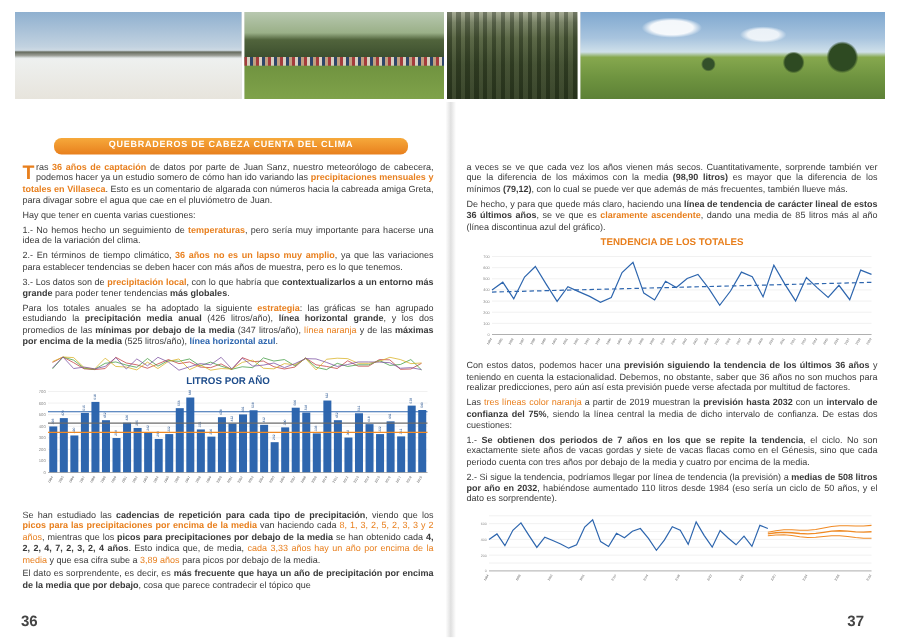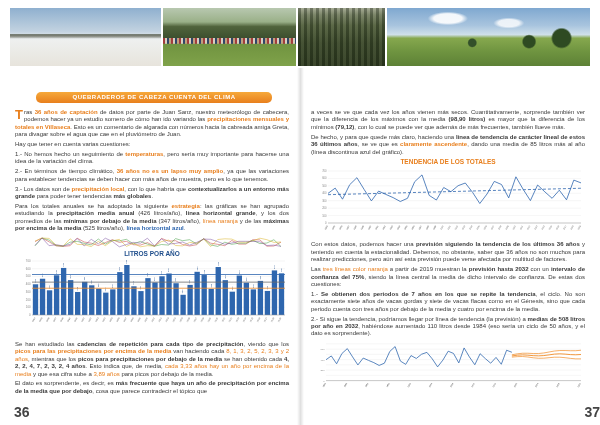--- a/index.html
+++ b/index.html
@@ -43,23 +43,23 @@
   .c-u{color:#2e66ae;font-weight:bold;}
   .dropcap{float:left;font-size:13px;line-height:11px;font-weight:bold;color:#e87f1d;margin:0 1px 0 0;}
   
   .chart{width:274px;}
   #chart1{height:104px;margin:1px 0 2px;}
   #chart2{height:72px;margin:0 0 2px;}
   #chart3{height:58px;margin-top:1px;}
   .chart svg{display:block;width:100%;height:100%;font-family:"Liberation Sans",sans-serif;}
   .chart-title{color:#e87f1d;font-weight:bold;font-size:6.5px;text-align:center;margin:2px 0 1px;}
   
-  .pageno{position:absolute;bottom:5px;font-size:14px;font-weight:bold;color:#444;}
+  .pageno{position:absolute;bottom:5px;font-size:10px;font-weight:bold;color:#444;}
   .pageno.pl{left:14px;}
-  .pageno.pr{right:0;margin-top:46px;}
+  .pageno.pr{right:24px;margin-top:46px;}
 </style>
 </head>
 <body>
 
 <div class="spread">
 
   <div class="photo-strip">
     <div class="photo p1"></div>
     <div class="photo p2"></div>
     <div class="photo p3"></div>

